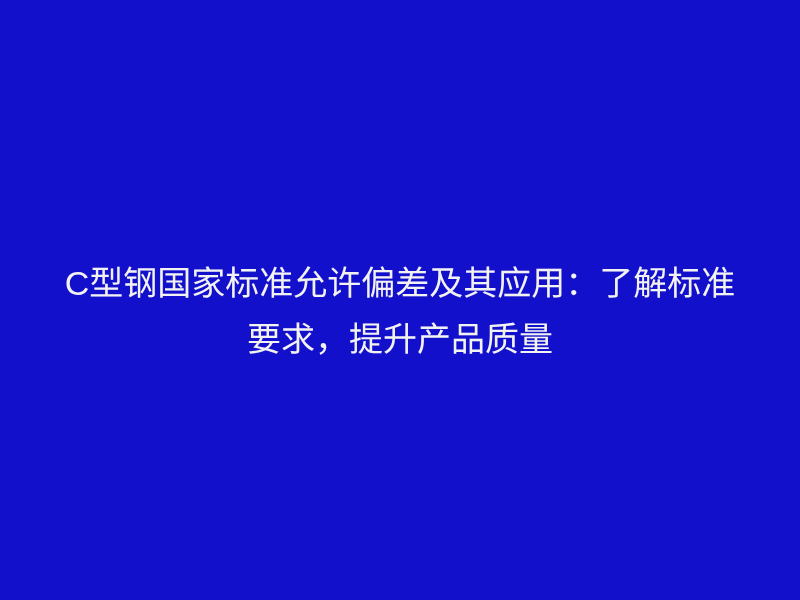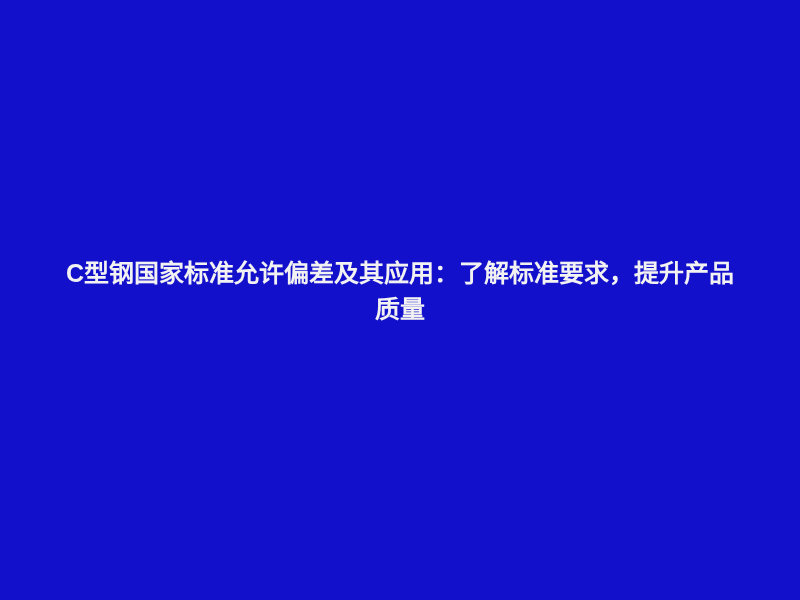--- a/index.html
+++ b/index.html
@@ -32,23 +32,23 @@
     right: 60px;
     top: 255px;
     text-align: center;
   }
 
   #title-text {
     display: block;
     margin: 0;
     padding: 0;
     font-family: "Liberation Sans", "DejaVu Sans", sans-serif;
-    font-size: 25px;
-    font-weight: 700;
-    line-height: 36px;
+    font-size: 34px;
+    font-weight: 400;
+    line-height: 56px;
     letter-spacing: 0px;
     color: #f2f2f2;
     word-break: break-all;
     white-space: normal;
   }
 </style>
 </head>
 <body>
 
 <div id="slide" style="background-color: rgb(19, 16, 204);">

